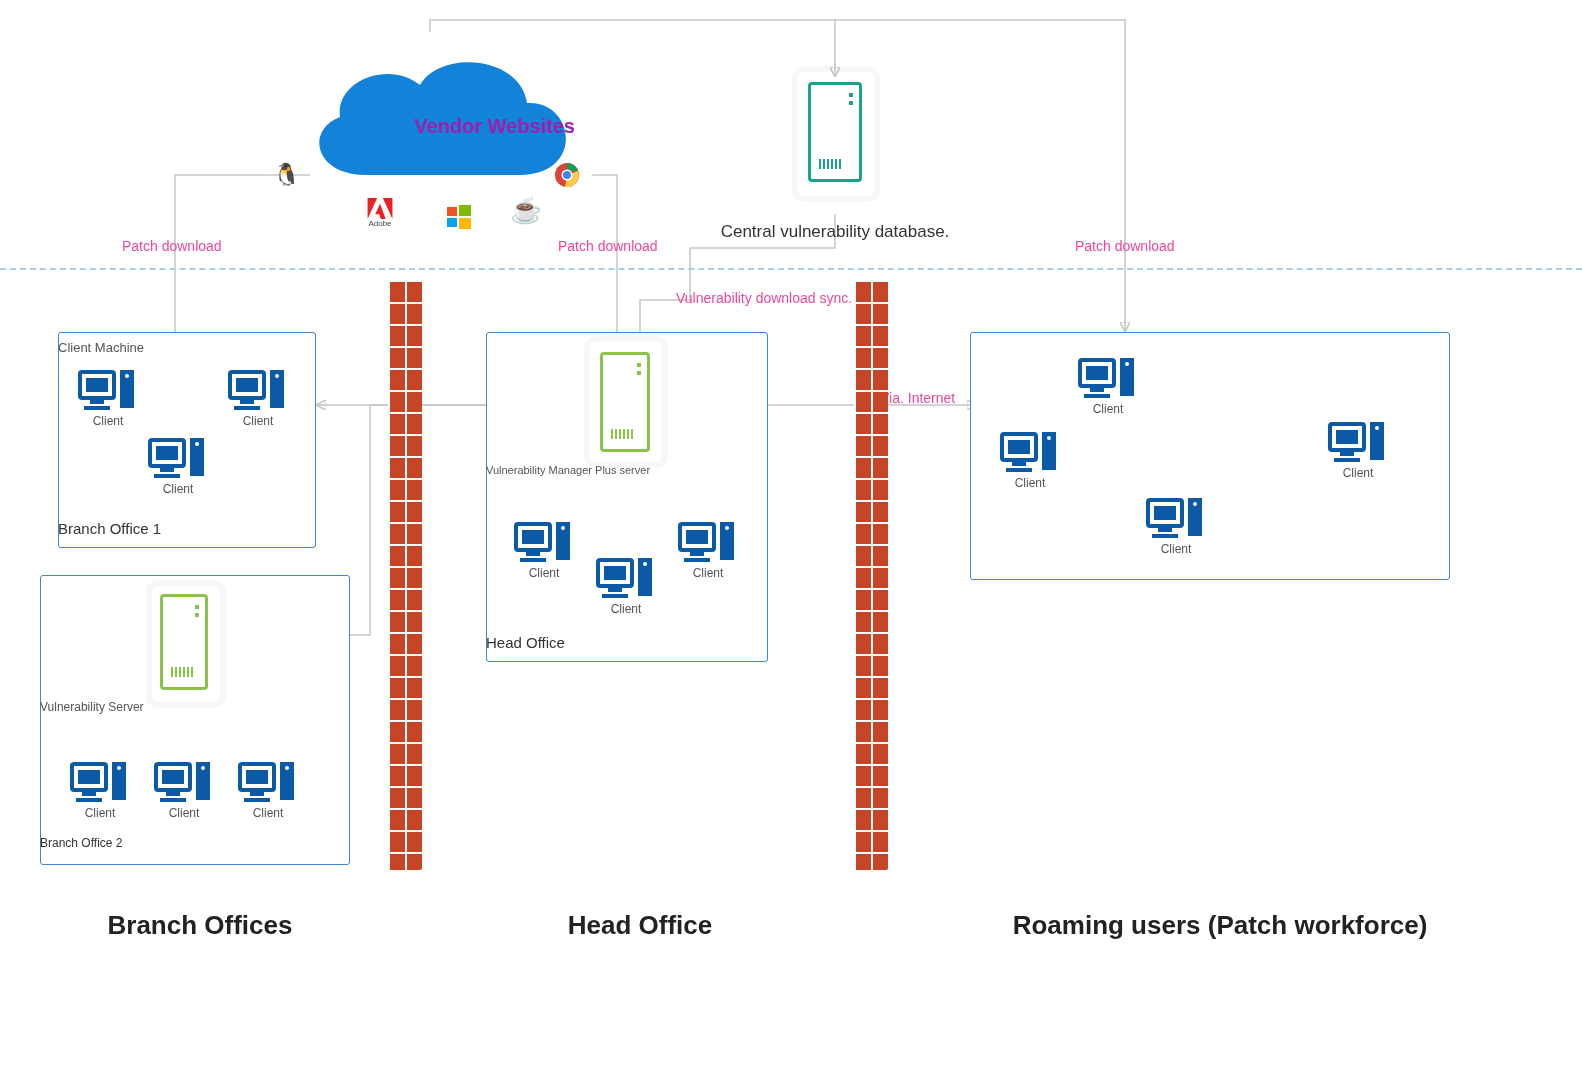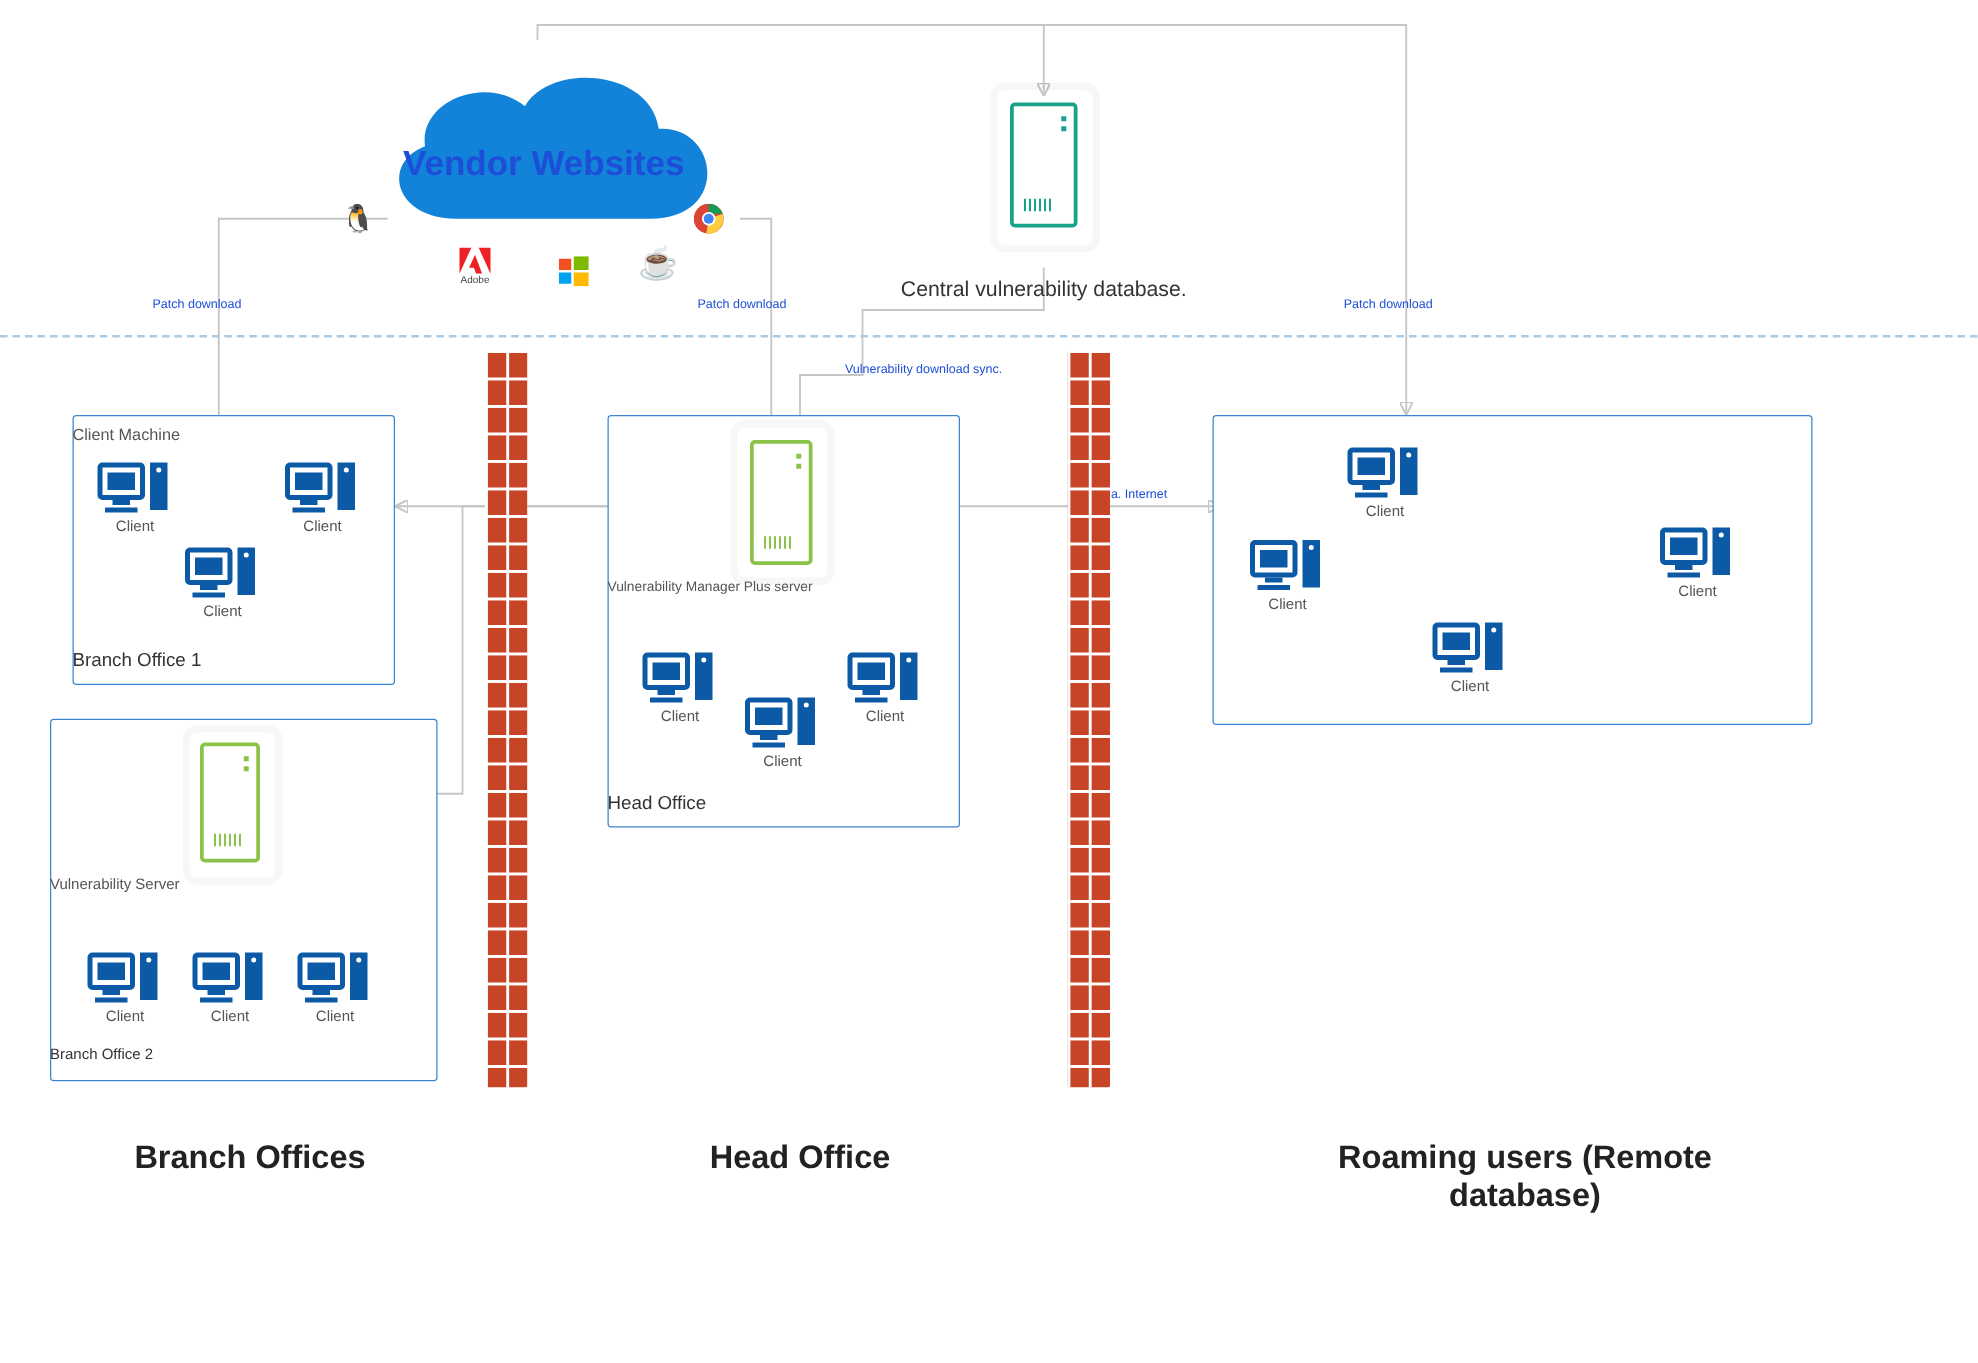--- a/index.html
+++ b/index.html
@@ -37,33 +37,33 @@
     text-align: center;
   }
 
   .small-label {
     position: absolute;
     font-size: 13px;
     color: #555;
   }
   .edge-label {
     position: absolute;
-    font-size: 10px;
-    color: #1d4ed8;
+    font-size: 14px;
+    color: #ec4899;
   }
 
   
   .cloud {
     position: absolute;
     width: 280px;
     height: 170px;
-    color: #1d4ed8;
+    color: #a21caf;
     font-weight: 700;
-    font-size: 28px;
-    text-align: center;
+    font-size: 20px;
+    text-align: right;
   }
 
   
   .firewall {
     position: absolute;
     width: 34px;
     background: #c74427;
     background-image:
       linear-gradient(#fff 2px, transparent 2px),
       linear-gradient(90deg, #fff 2px, transparent 2px);
@@ -386,13 +386,13 @@
       <rect x="10" y="32" width="14" height="4" fill="#0c5aa6"></rect>
       <rect x="4" y="38" width="26" height="4" fill="#0c5aa6"></rect>
       <rect x="40" y="2" width="14" height="38" fill="#0c5aa6"></rect>
       <circle cx="47" cy="8" r="2" fill="#fff"></circle>
     </svg>
   <div class="client-label">Client</div>
 </div>
 
 <div class="section-title" style="left:90px; top:910px; width:220px;">Branch Offices</div>
 <div class="section-title" style="left:560px; top:910px; width:160px;">Head Office</div>
-<div class="section-title" style="left:1010px; top:910px; width:420px;">Roaming users (Remote database)</div>
+<div class="section-title" style="left:1010px; top:910px; width:420px;">Roaming users (Patch workforce)</div>
 
 </body></html>

